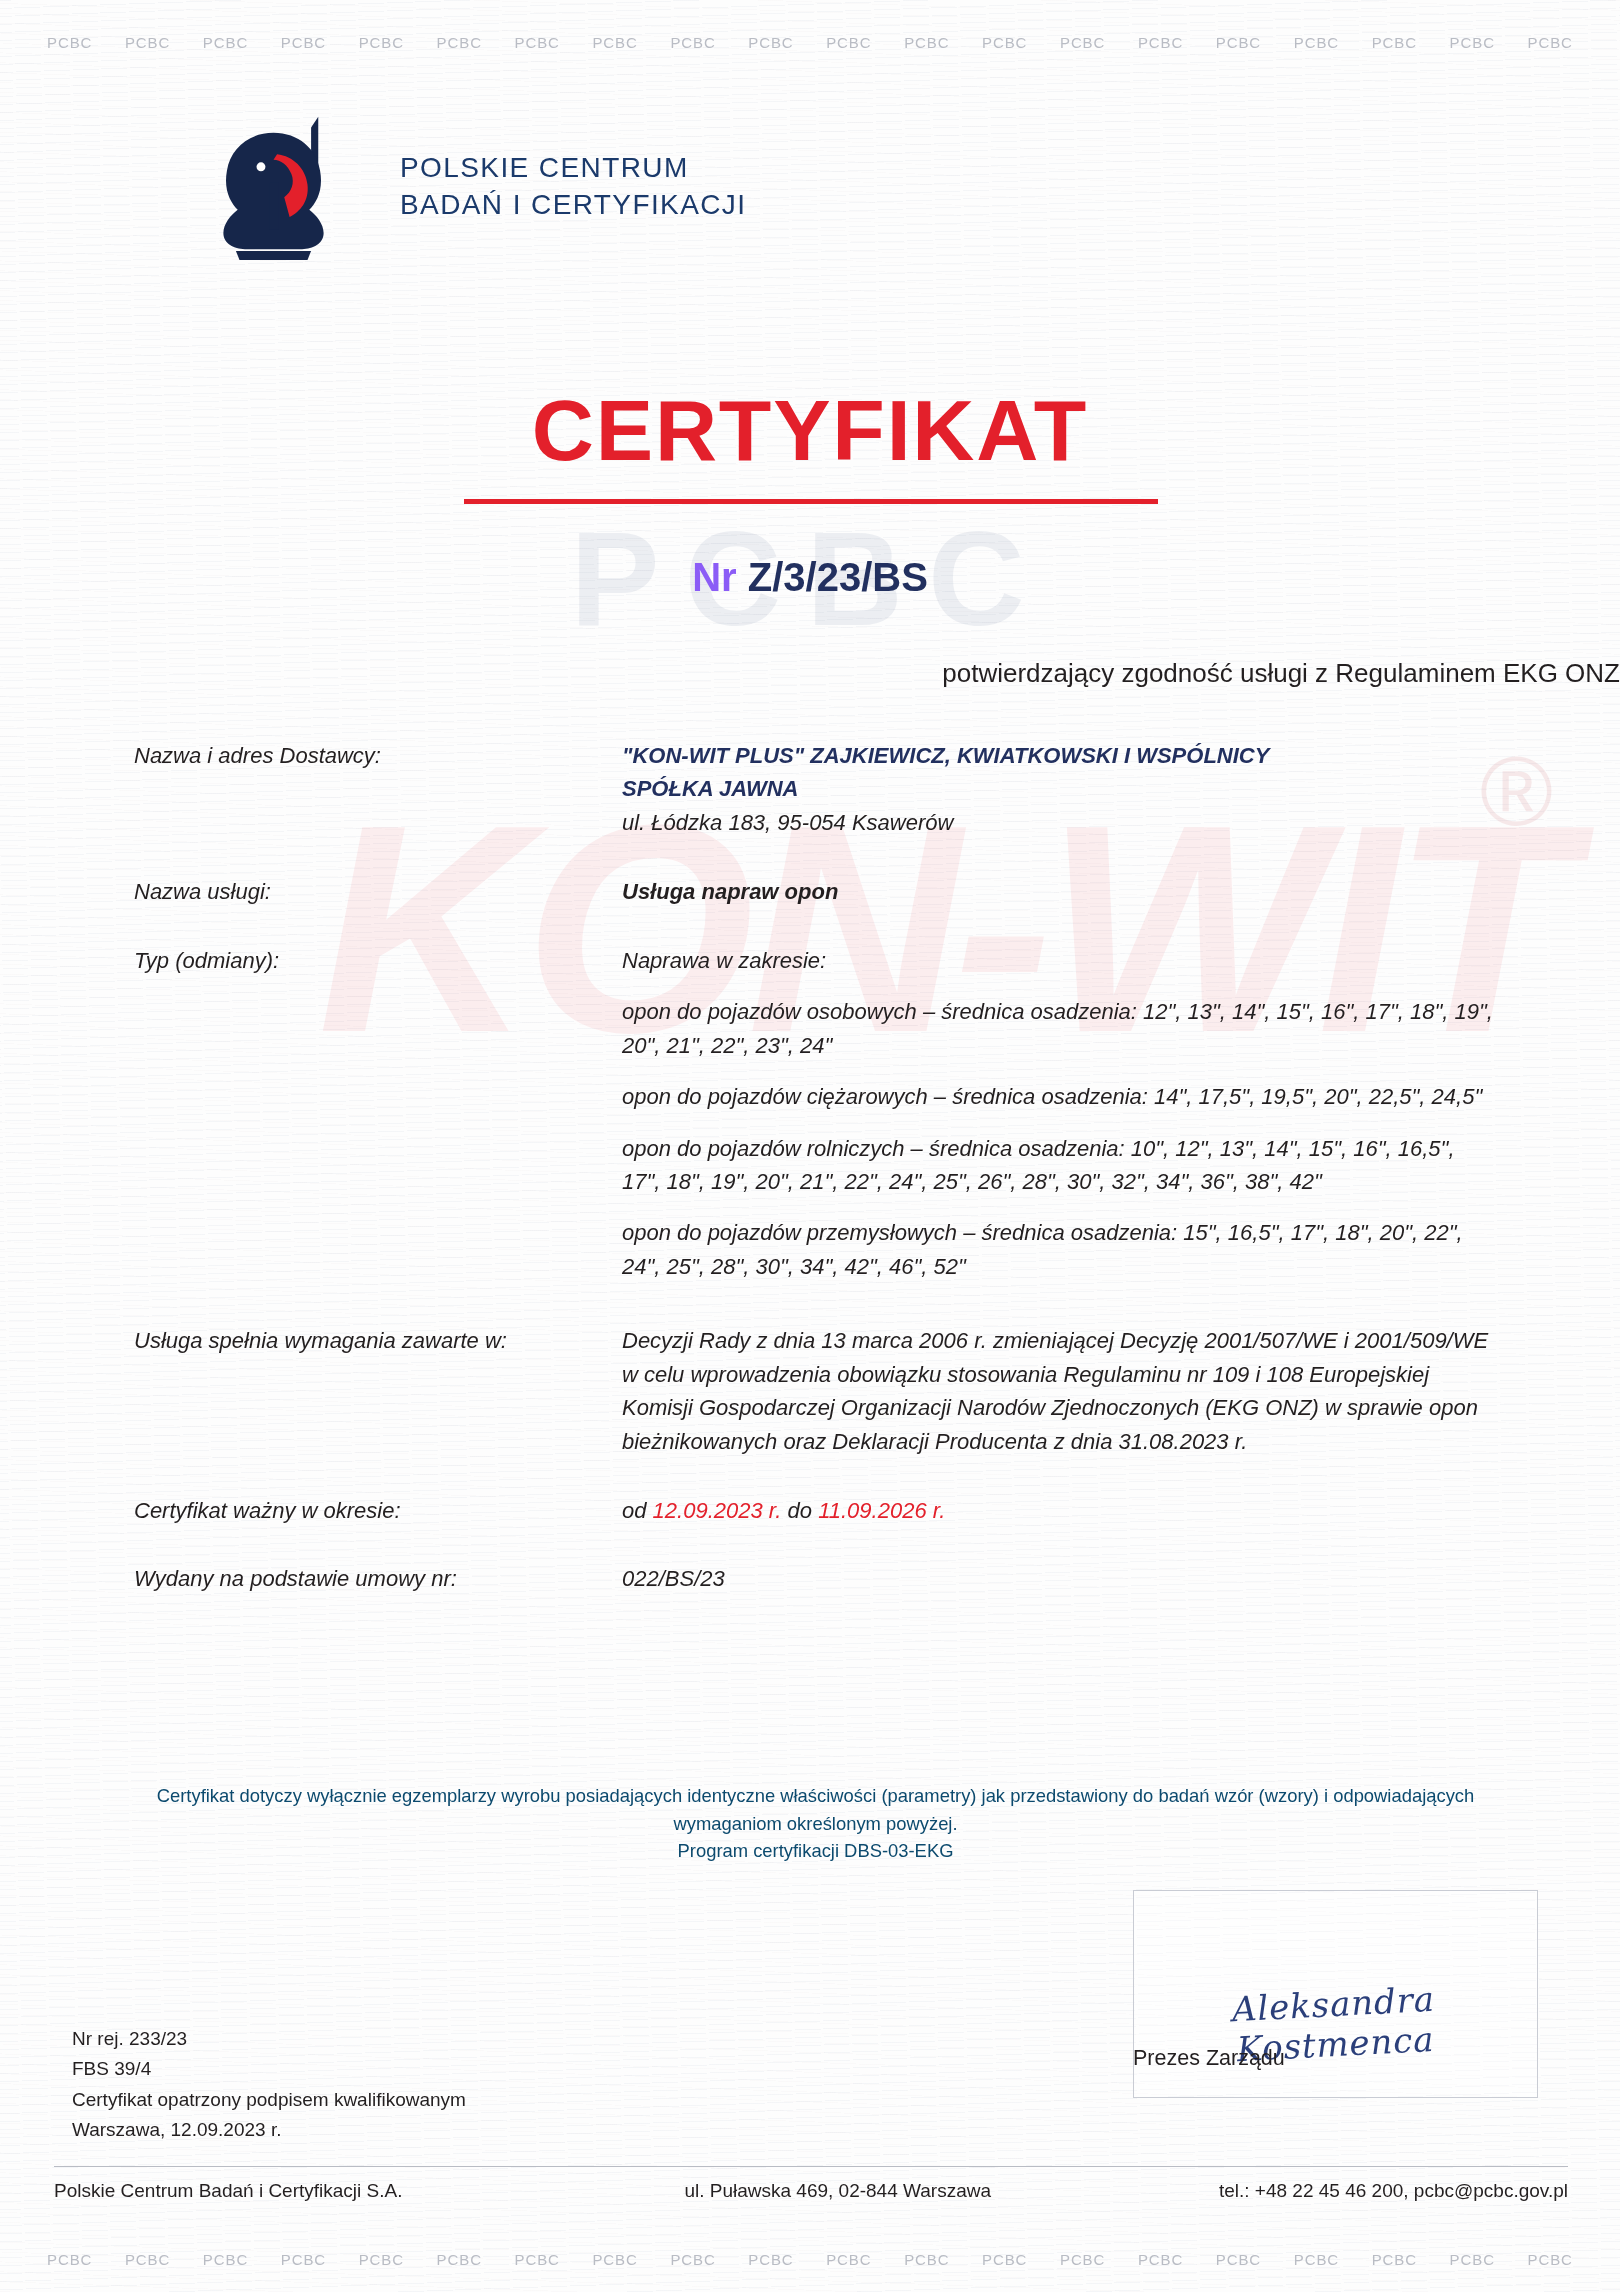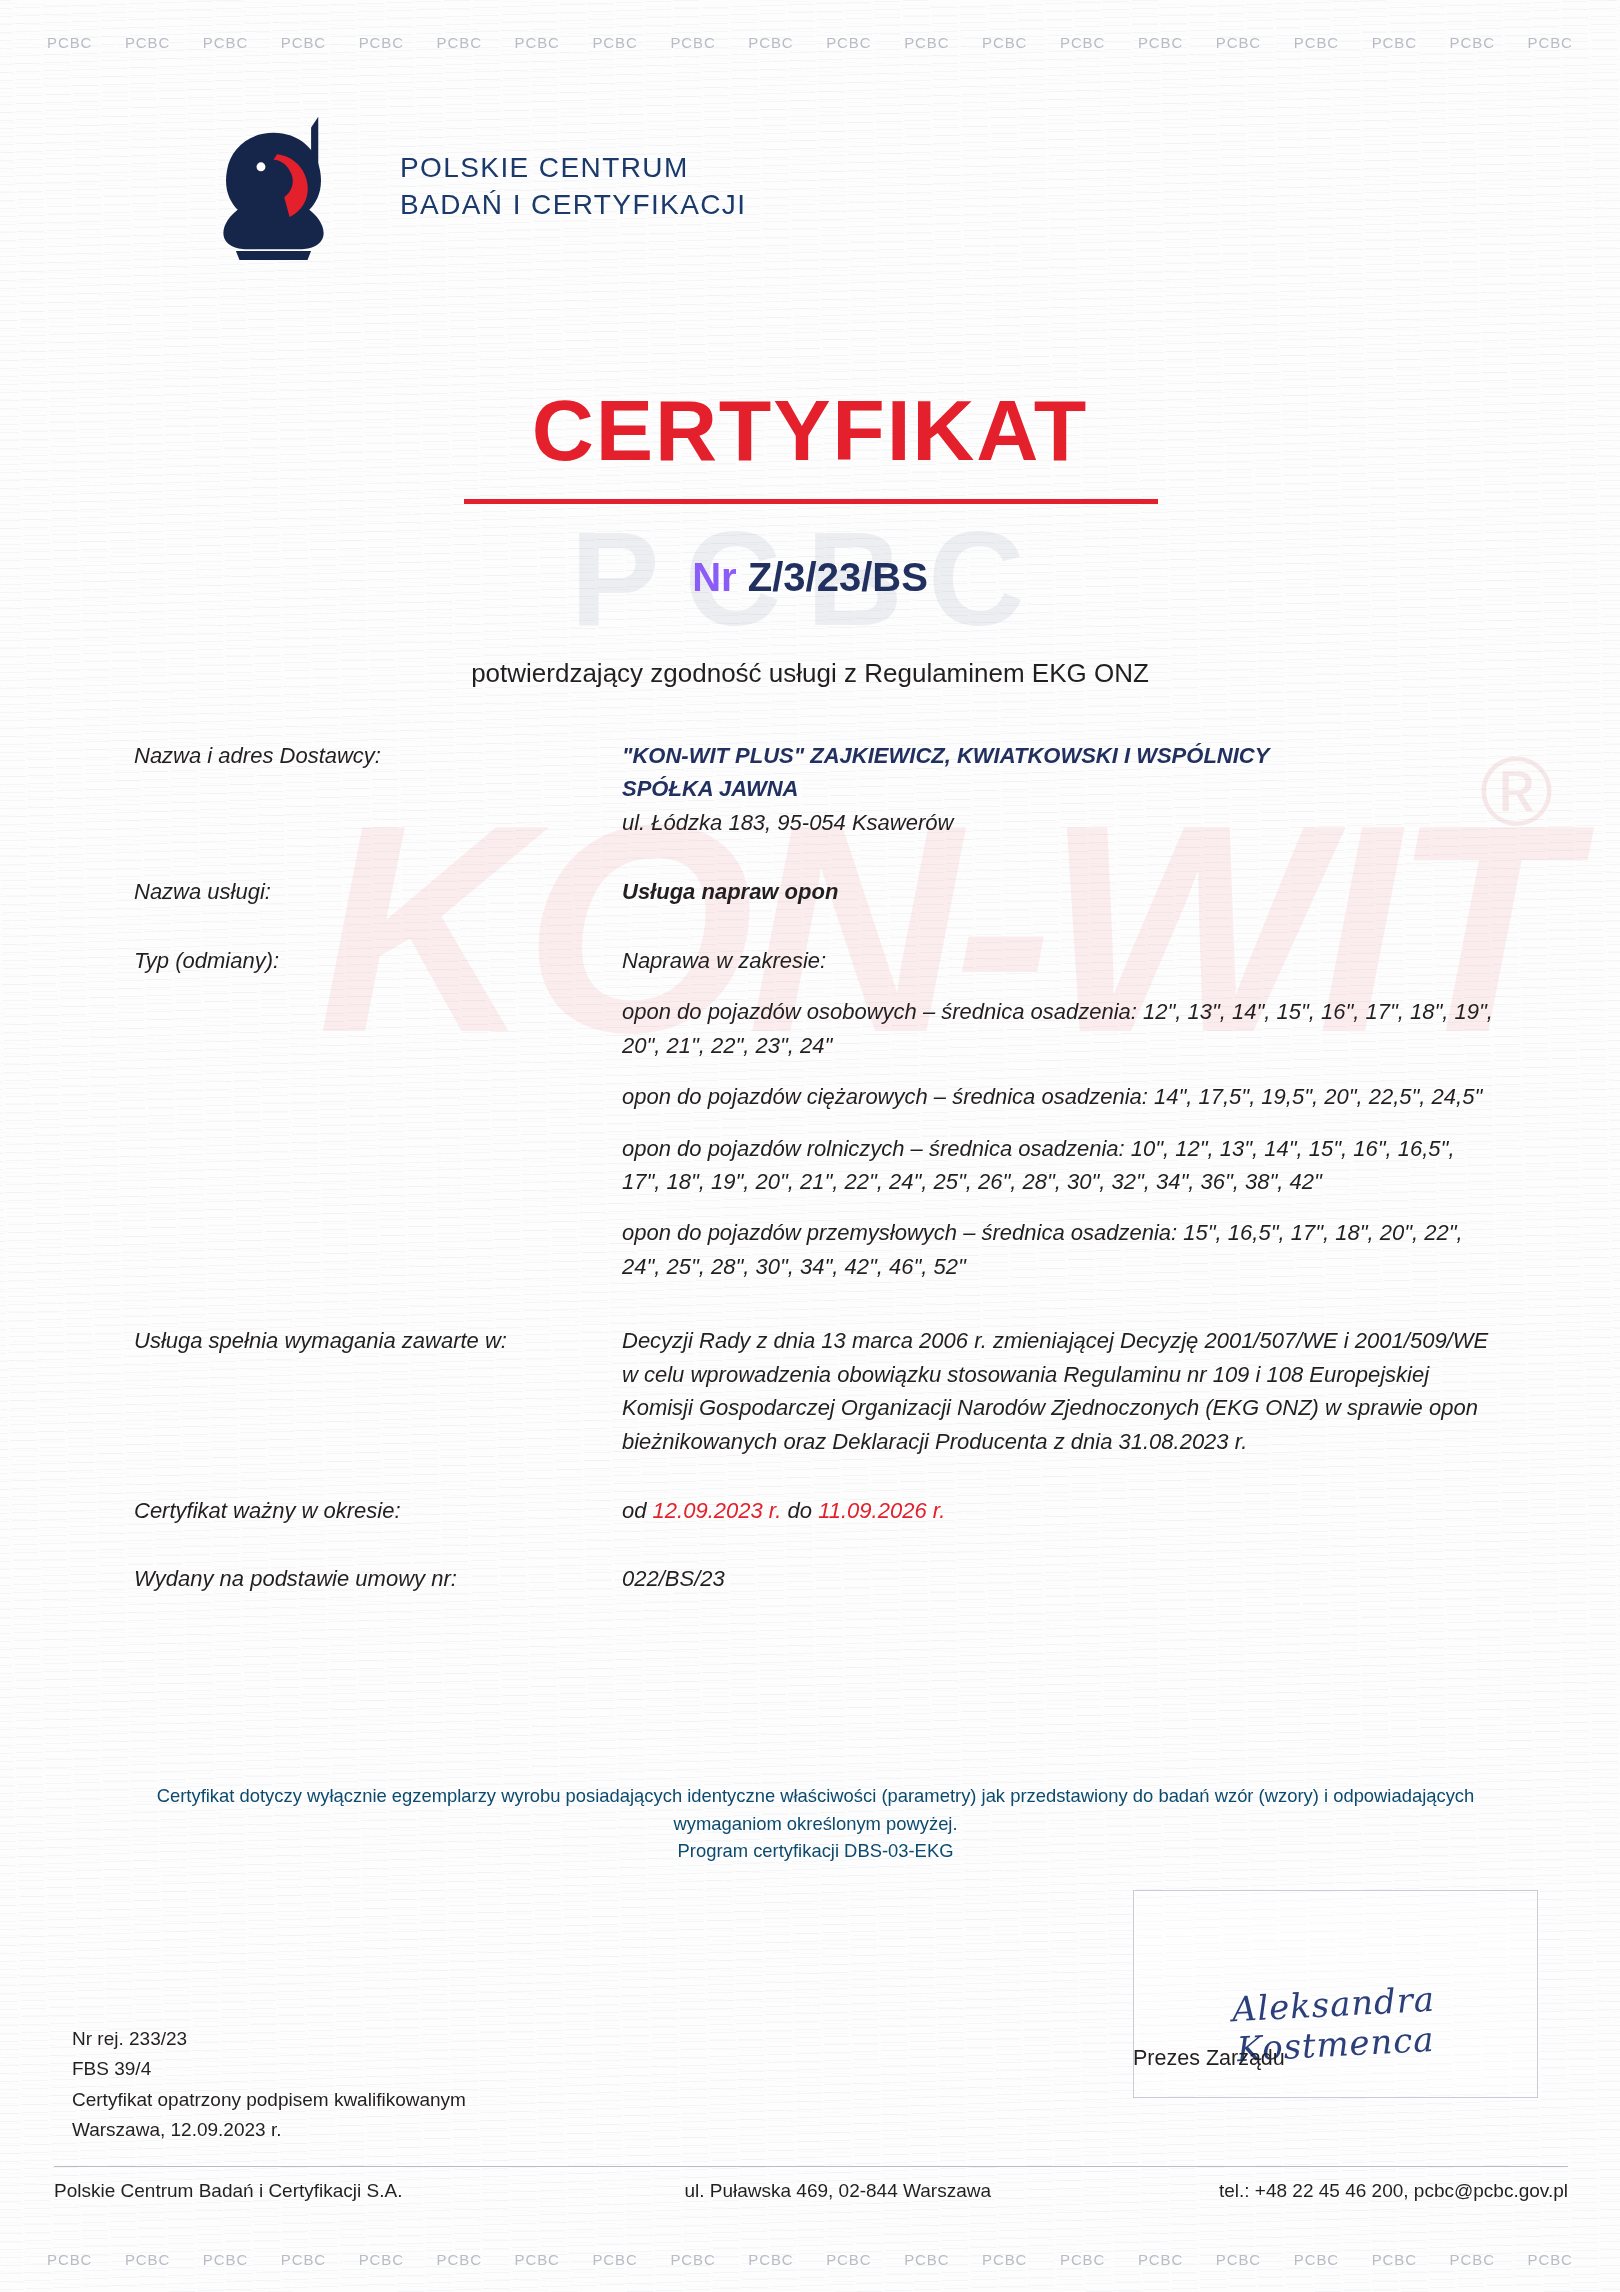--- a/index.html
+++ b/index.html
@@ -141,21 +141,21 @@
     text-align: center;
     font-size: 40px;
     font-weight: 700;
     color: #22305f;
   }
   .cert-number .lbl { color: #8b5cf6; margin-top: 44px; }
   .cert-sub {
     position: absolute;
     top: 658px;
     left: 0; right: 0;
-    text-align: center;
+    text-align: right;
     font-size: 26px;
     color: #231f20;
   }
 
   
   .rows {
     position: absolute;
     top: 739px;
     left: 134px;
     width: 1361px;

